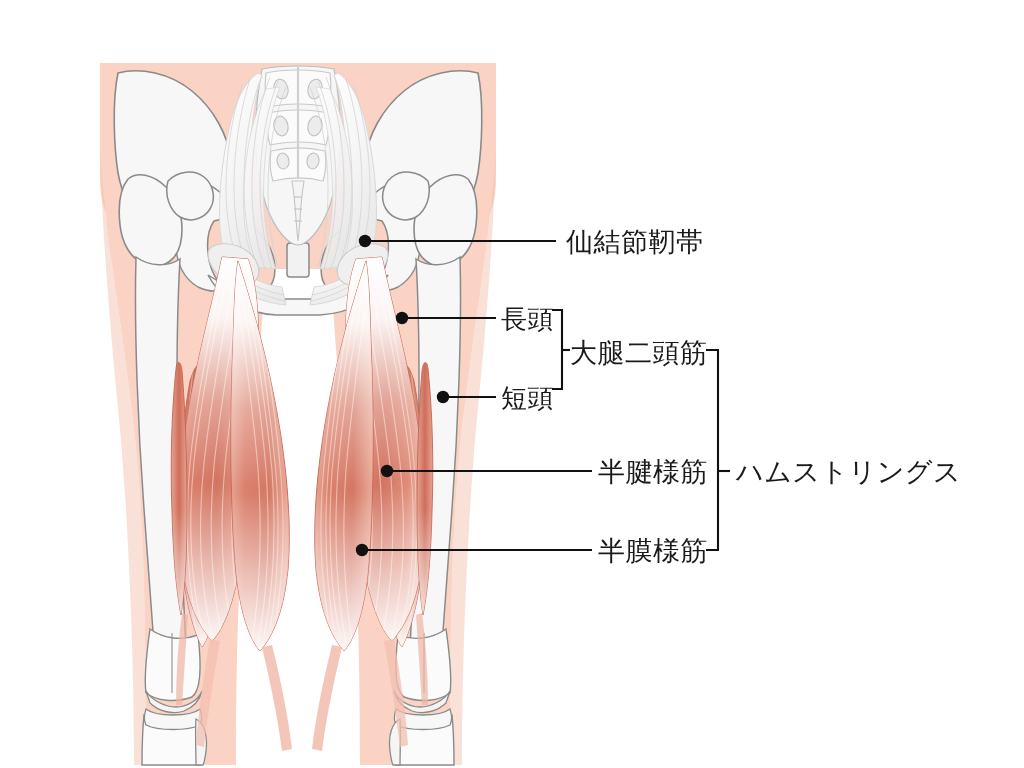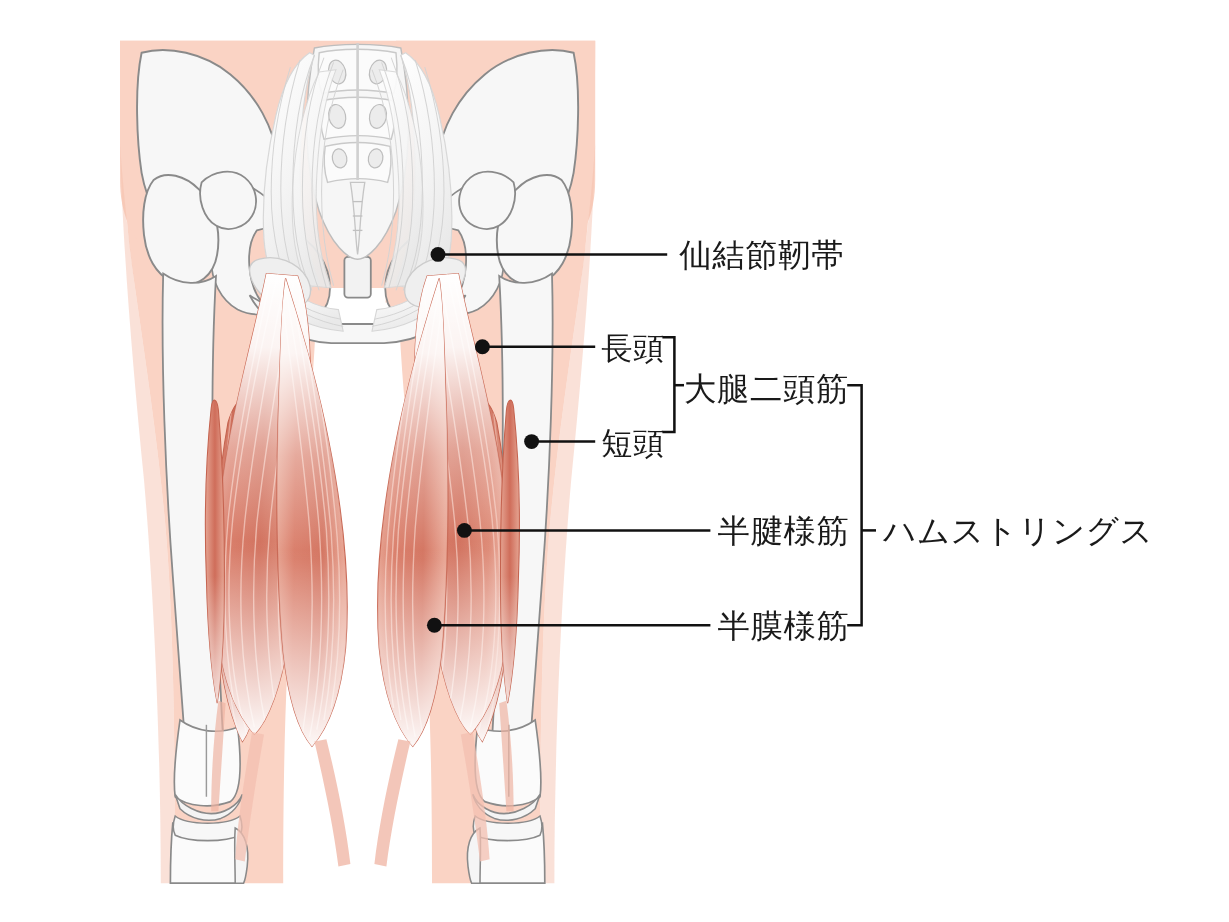--- a/index.html
+++ b/index.html
@@ -12,20 +12,21 @@
     width: 1024px;
     height: 768px;
     overflow: hidden;
     font-family: "Liberation Sans", "DejaVu Sans", sans-serif;
   }
   #figure-root {
     position: relative;
     width: 1024px;
     height: 657px;
     background: #ffffff;
+    margin-top: 29px;
   }
   #anatomy-svg {
     position: absolute;
     left: 0;
     top: 0;
     width: 1024px;
     height: 768px;
     display: block;
   }
   .label-text {

